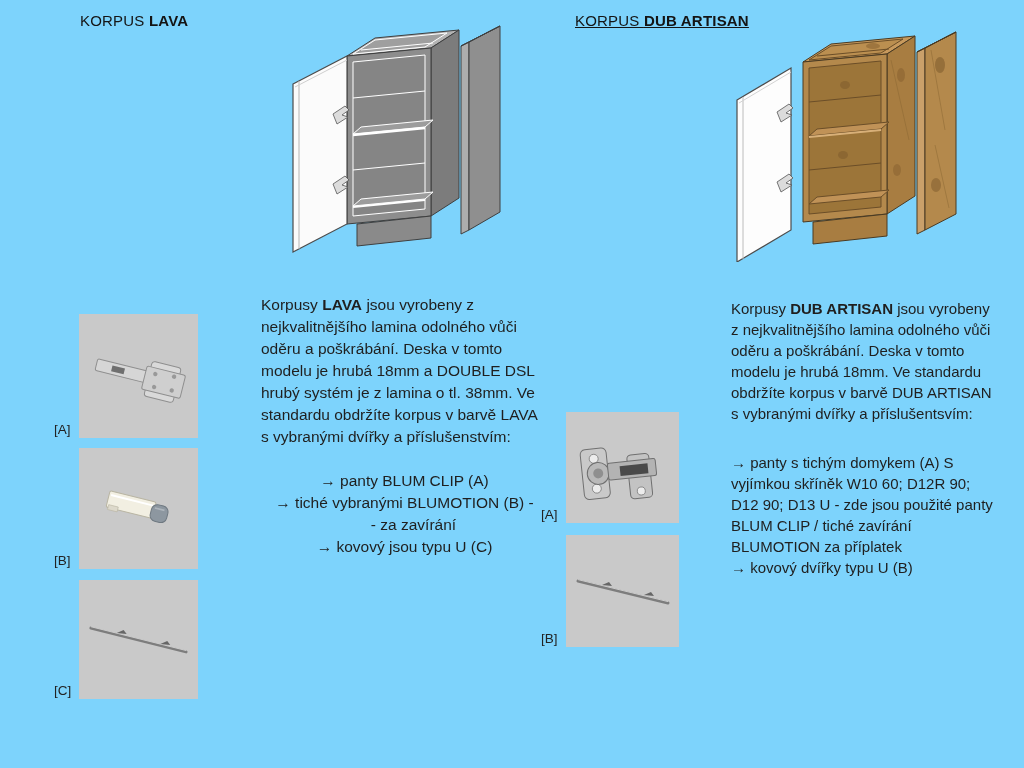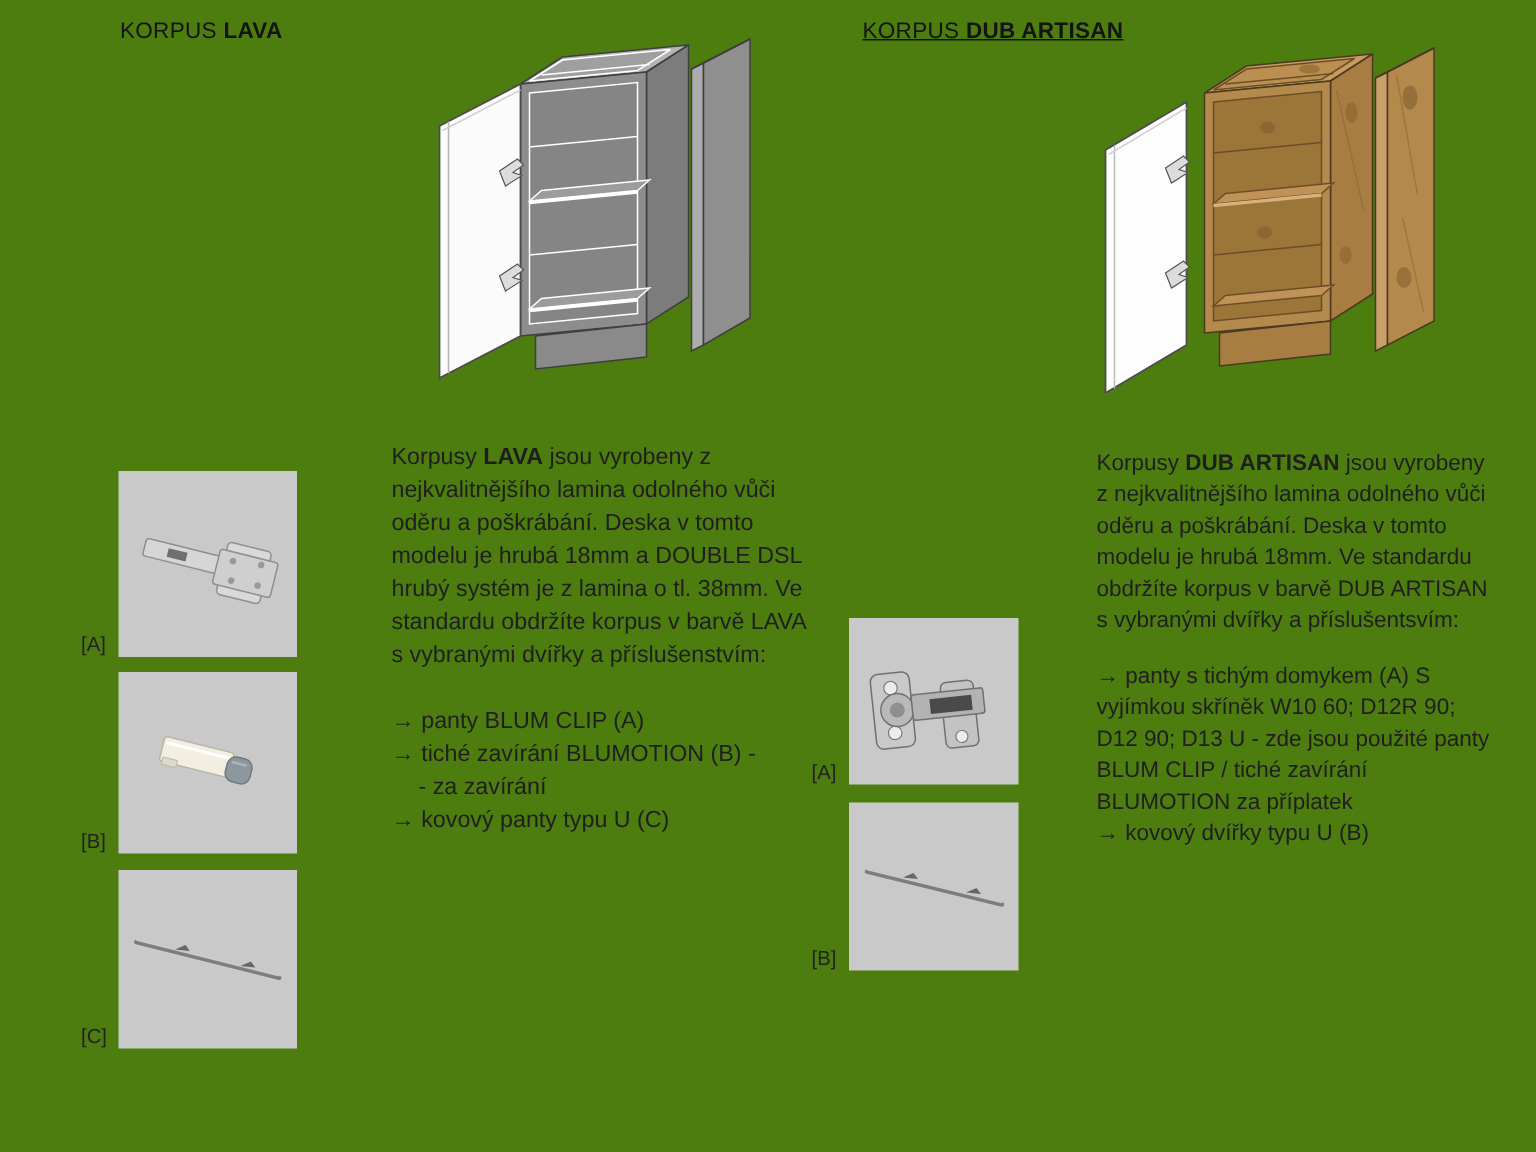--- a/index.html
+++ b/index.html
@@ -3,21 +3,21 @@
 <meta charset="utf-8">
 <style>
   * { margin:0; padding:0; box-sizing:border-box; }
   html,body { background:#ffffff; }
   body {
     font-family:"Liberation Sans", sans-serif;
     color:#1f1f1f;
     width:1024px; height:768px;
     position:relative; overflow:hidden;
   }
-  .canvas { position:absolute; inset:0; width:1024px; height:768px; background:#4d7c0f; }
+  .canvas { position:absolute; inset:0; width:1024px; height:768px; background:#7dd3fc; }
 
   .section-title { position:absolute; font-size:15px; letter-spacing:.2px; color:#141414; white-space:nowrap; }
   .section-title .bold { font-weight:bold; }
   .title-lava { left:80px; top:12px; }
   .title-artisan { left:575px; top:12px;text-decoration:underline; }
 
   .cab-illustration { position:absolute; }
   .cab-lava { left:283px; top:10px; width:232px; height:258px; }
   .cab-artisan { left:733px; top:20px; width:234px; height:242px; }
 
@@ -29,22 +29,22 @@
   .g-left-a { left:54px; top:314px; } .g-left-a .thumb{ width:119px; height:124px; }
   .g-left-b { left:54px; top:448px; } .g-left-b .thumb{ width:119px; height:121px; }
   .g-left-c { left:54px; top:580px; } .g-left-c .thumb{ width:119px; height:119px; }
   .g-right-a { left:541px; top:412px; } .g-right-a .thumb{ width:113px; height:111px; }
   .g-right-b { left:541px; top:535px; } .g-right-b .thumb{ width:113px; height:112px; }
 
   .text-block { position:absolute; }
   .tb-left  { left:233px; top:294px; width:287px; font-size:15.5px; line-height:1.42;margin-left:28px; }
   .tb-right { left:731px; top:298px; width:264px; font-size:15px;  line-height:1.40; }
   .desc .bold { font-weight:bold; }
-  .bullets-left  { margin-top:22px; }
-  .bullets-right { margin-top:16px; }
+  .bullets-left  { margin-top:22px;text-align:center; }
+  .bullets-right { margin-top:28px; }
   .bullet-line { white-space:pre-wrap; }
   .bullet-line.indent { padding-left:18px; }
 </style>
 </head>
 <body>
 
 <div class="canvas">
 
   <div>
 
@@ -131,23 +131,23 @@
         </svg>
       </div>
     </div>
 
     <div class="text-block tb-left">
       <div class="desc">
         <span>Korpusy </span><span class="bold">LAVA</span><span> jsou vyrobeny z nejkvalitnějšího lamina odolného vůči oděru a poškrábání. Deska v tomto modelu je hrubá 18mm a DOUBLE DSL hrubý systém je z lamina o tl. 38mm. Ve standardu obdržíte korpus v barvě LAVA s vybranými dvířky a příslušenstvím:</span>
       </div>
       <div class="bullets-left">
         <div class="bullet-line">→ panty BLUM CLIP (A)</div>
-        <div class="bullet-line">→ tiché zavírání BLUMOTION (B) -</div>
+        <div class="bullet-line">→ tiché vybranými BLUMOTION (B) -</div>
         <div class="bullet-line indent">- za zavírání</div>
-        <div class="bullet-line">→ kovový panty typu U (C)</div>
+        <div class="bullet-line">→ kovový jsou typu U (C)</div>
       </div>
     </div>
   </div>
 
   <div>
 
     <div class="section-title title-artisan">
       <span>KORPUS </span><span class="bold">DUB ARTISAN</span>
     </div>
 

